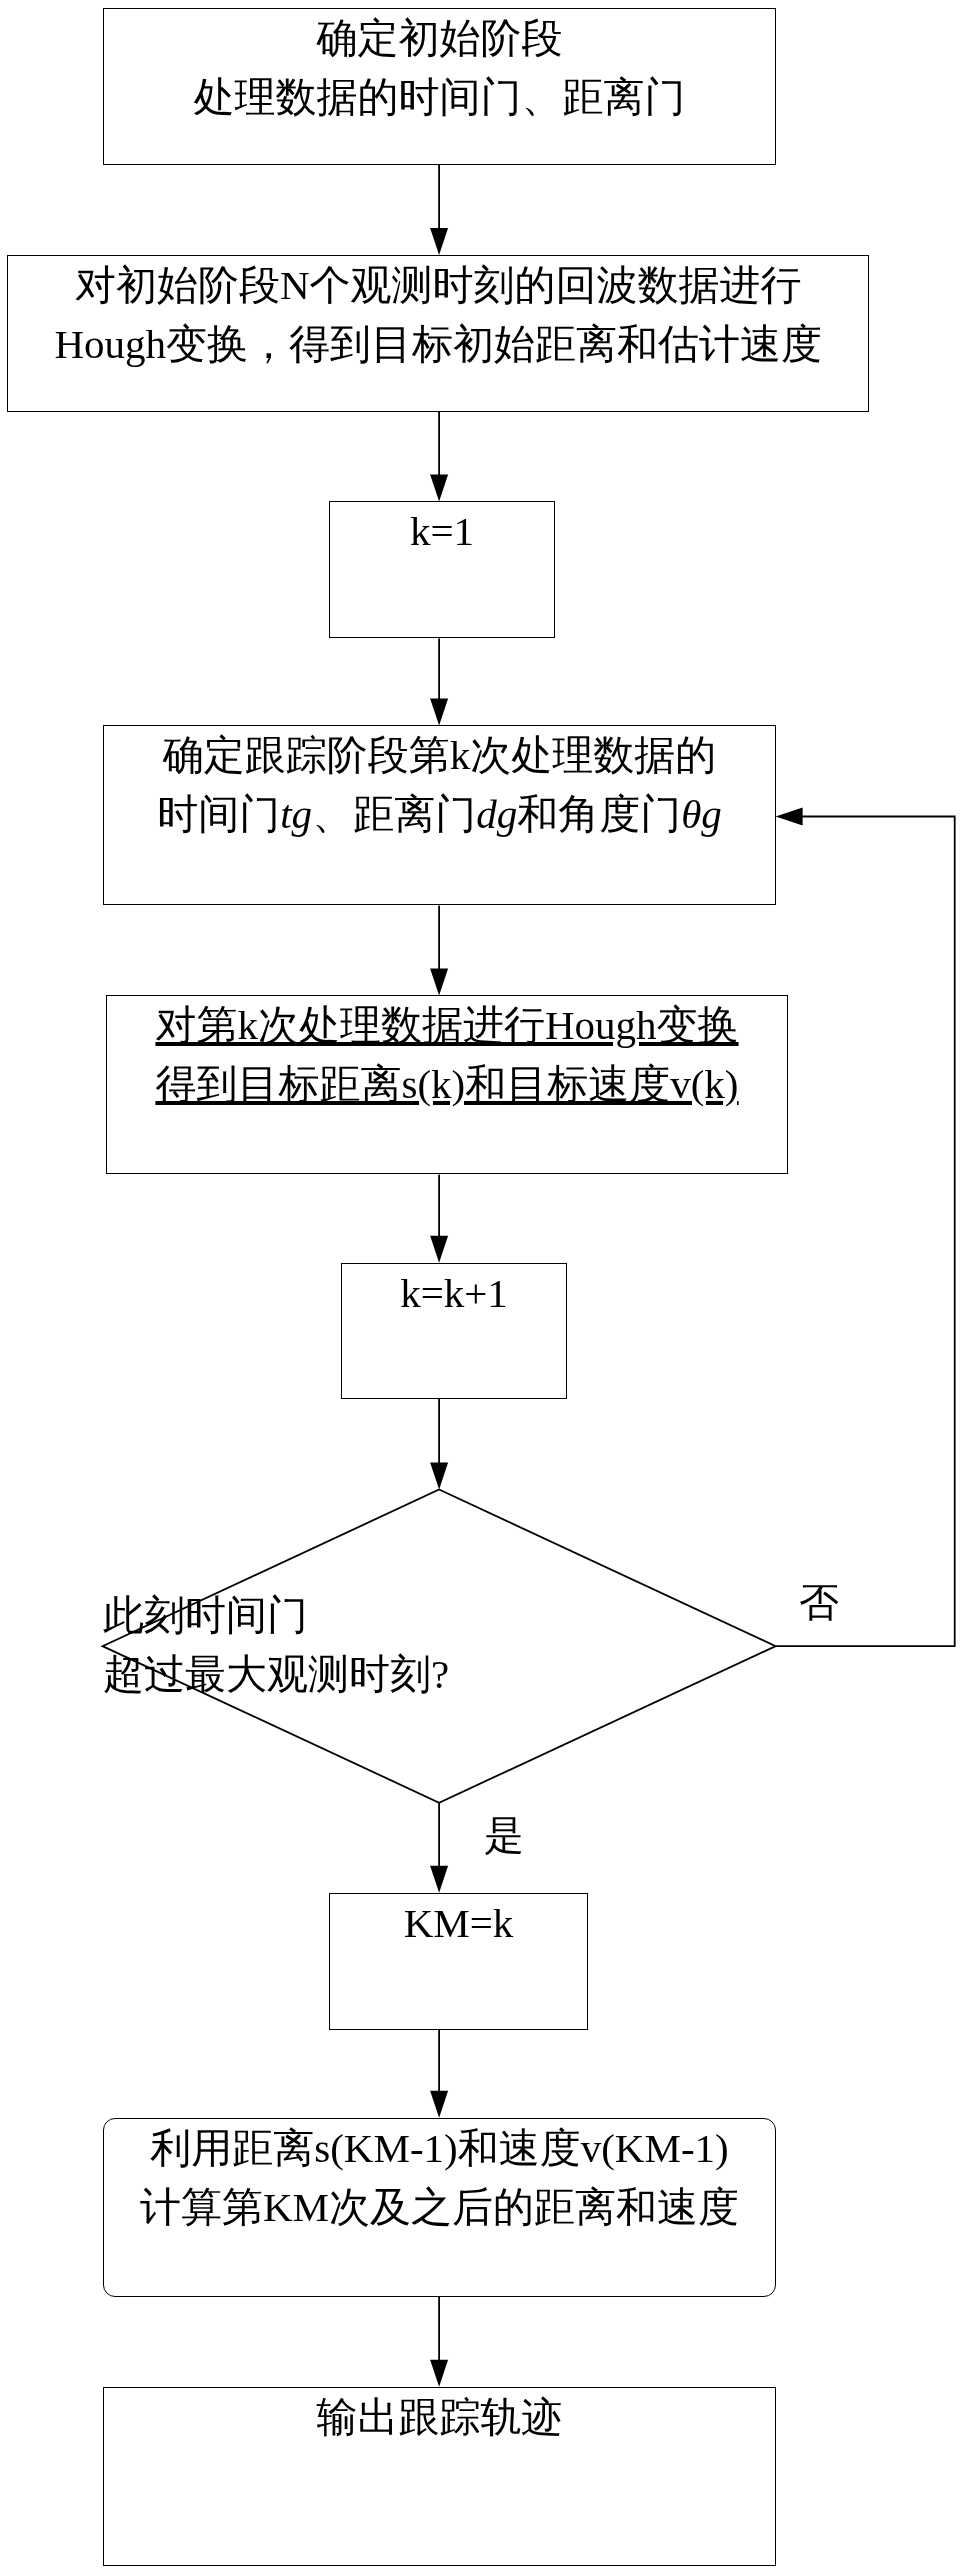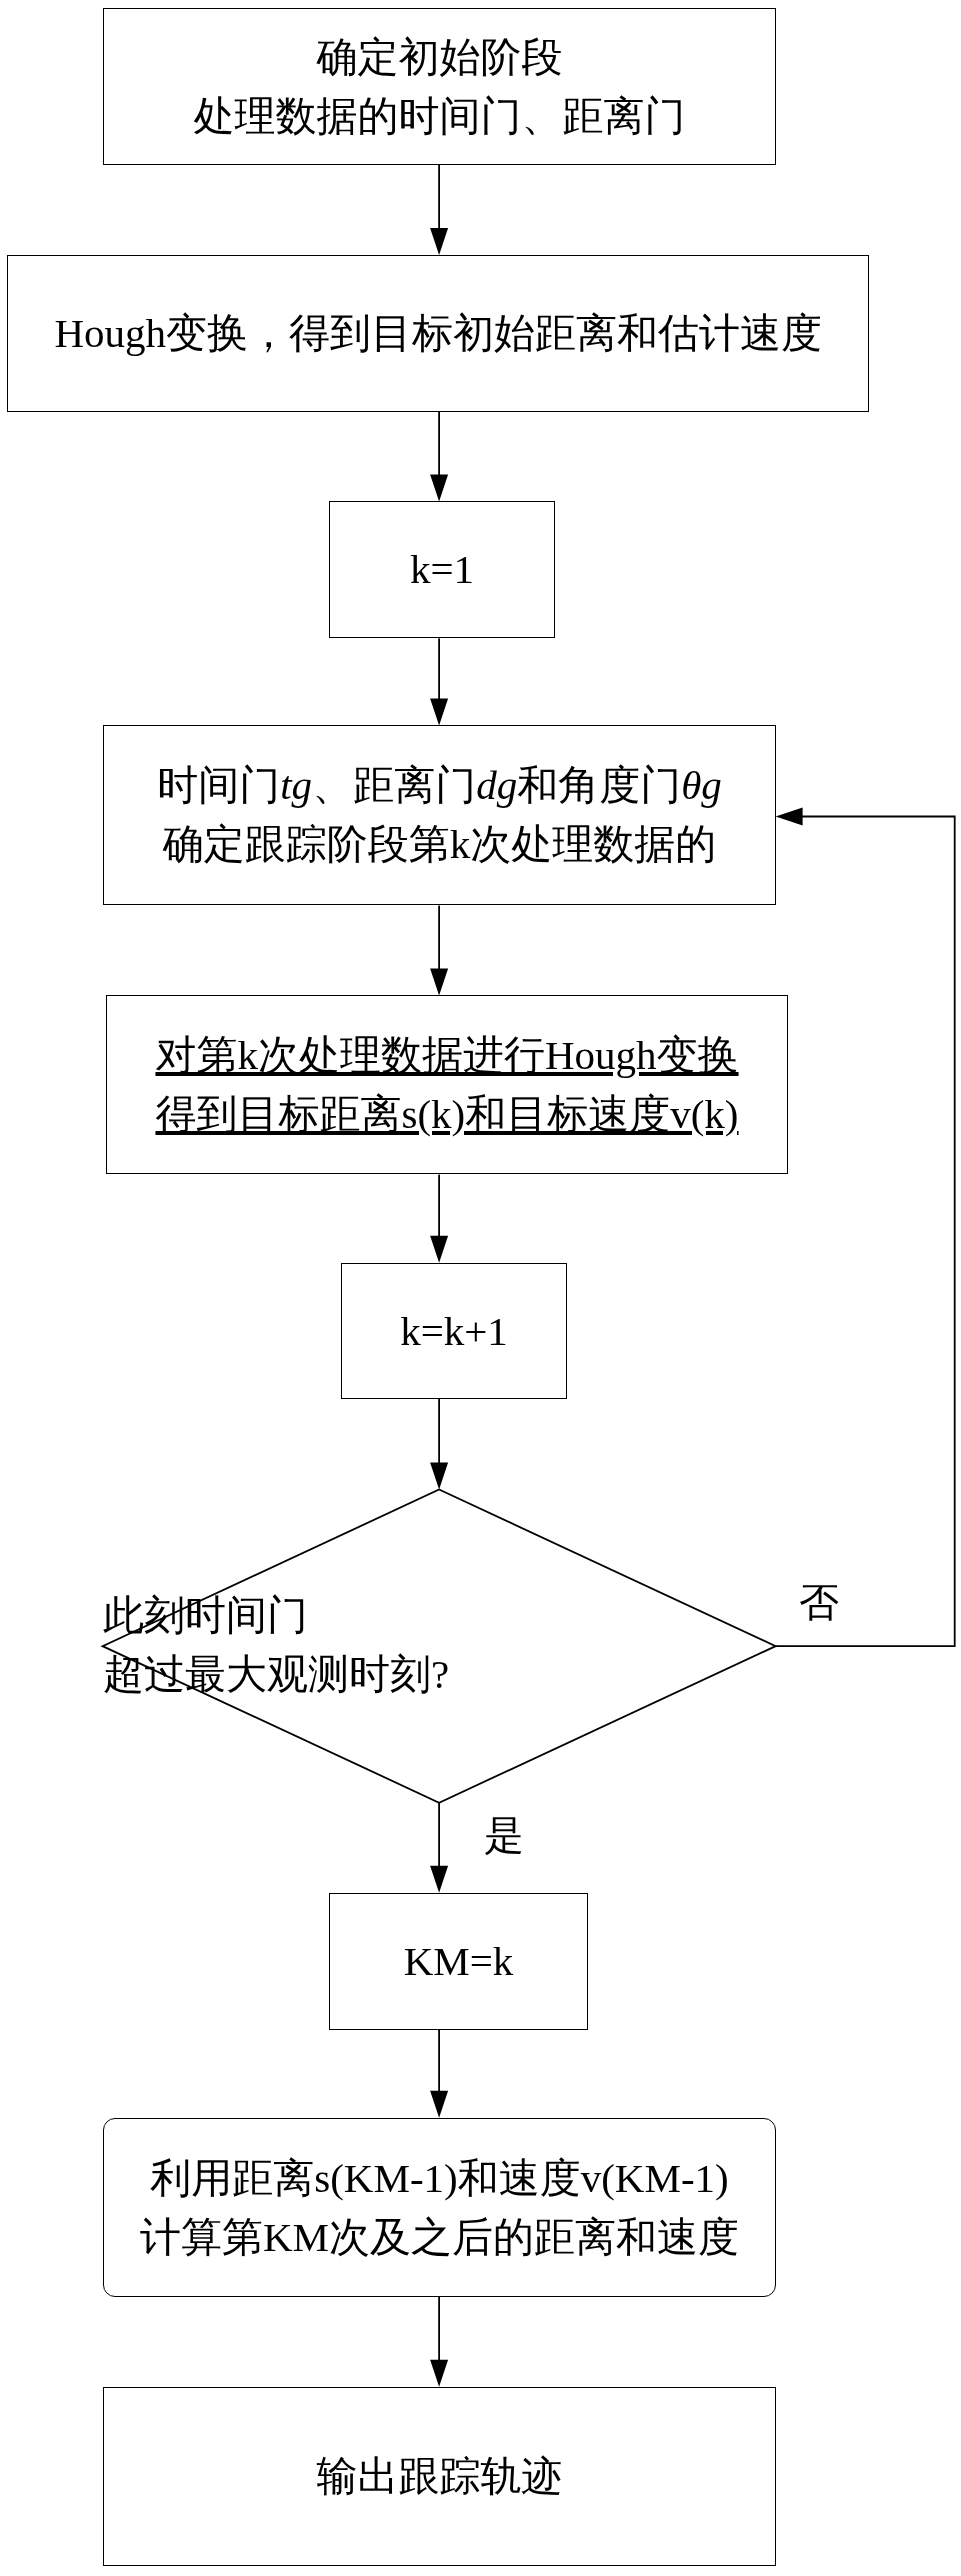--- a/index.html
+++ b/index.html
@@ -1,20 +1,20 @@
 <!DOCTYPE html>
 <html style="font-size:14.4px"><head>
 <meta charset="utf-8">
 <style>
   html, body { margin: 0; padding: 0; background: #ffffff; }
   body { width: 961px; height: 2576px; position: relative; overflow: hidden;
          font-family: "Liberation Serif", "DejaVu Serif", serif; color: #000; }
   #canvas { position: absolute; left: 0; top: 0; width: 961px; height: 2576px; }
   .node { position: absolute; box-sizing: border-box; border: 1.8px solid #000; background: #fff;
-          display: flex; flex-direction: column; align-items: center; justify-content: center;
+          display: flex; flex-direction: column; align-items: center; justify-content: flex-start;
           text-align: center; font-size: 41px; line-height: 59px; }
   .node .line { white-space: nowrap; display: block; }
   .node .line i { font-style: italic; }
   .label { position: absolute; font-size: 40px; line-height: 40px; white-space: nowrap; }
   .diamond-text { position: absolute; left: 103px; width: 673px; top: 1586px; text-align: left;
                   font-size: 41px; line-height: 59px; }
   .diamond-text span { display: block; white-space: nowrap; }
 </style>
 </head>
 <body>
@@ -50,30 +50,31 @@
     <polygon points="892,897 892,917 862,907"></polygon>
   </g>
 </svg>
 
 <div class="node" style="left:103px; top:8px; width:673px; height:157px;">
   <span class="line">确定初始阶段</span>
   <span class="line">处理数据的时间门、距离门</span>
 </div>
 
 <div class="node" style="left:7.2px; top:255px; width:862px; height:157px;">
+  <span class="line">对初始阶段N个观测时刻的回波数据进行</span>
   <span class="line">Hough变换，得到目标初始距离和估计速度</span>
 </div>
 
 <div class="node" style="left:329px; top:501px; width:226px; height:137px;">
   <span class="line">k=1</span>
 </div>
 
 <div class="node" style="left:103px; top:725px; width:673px; height:180px;">
+  <span class="line">确定跟踪阶段第k次处理数据的</span>
   <span class="line"><span>时间门</span><i>tg</i><span>、距离门</span><i>dg</i><span>和角度门</span><i>θg</i></span>
-  <span class="line">确定跟踪阶段第k次处理数据的</span>
 </div>
 
 <div class="node" style="left:106px; top:995px; width:682px; height:179px;text-decoration:underline;">
   <span class="line">对第k次处理数据进行Hough变换</span>
   <span class="line">得到目标距离s(k)和目标速度v(k)</span>
 </div>
 
 <div class="node" style="left:329px; top:1263px; width:226px; height:136px;margin-left:12px;">
   <span class="line">k=k+1</span>
 </div>

